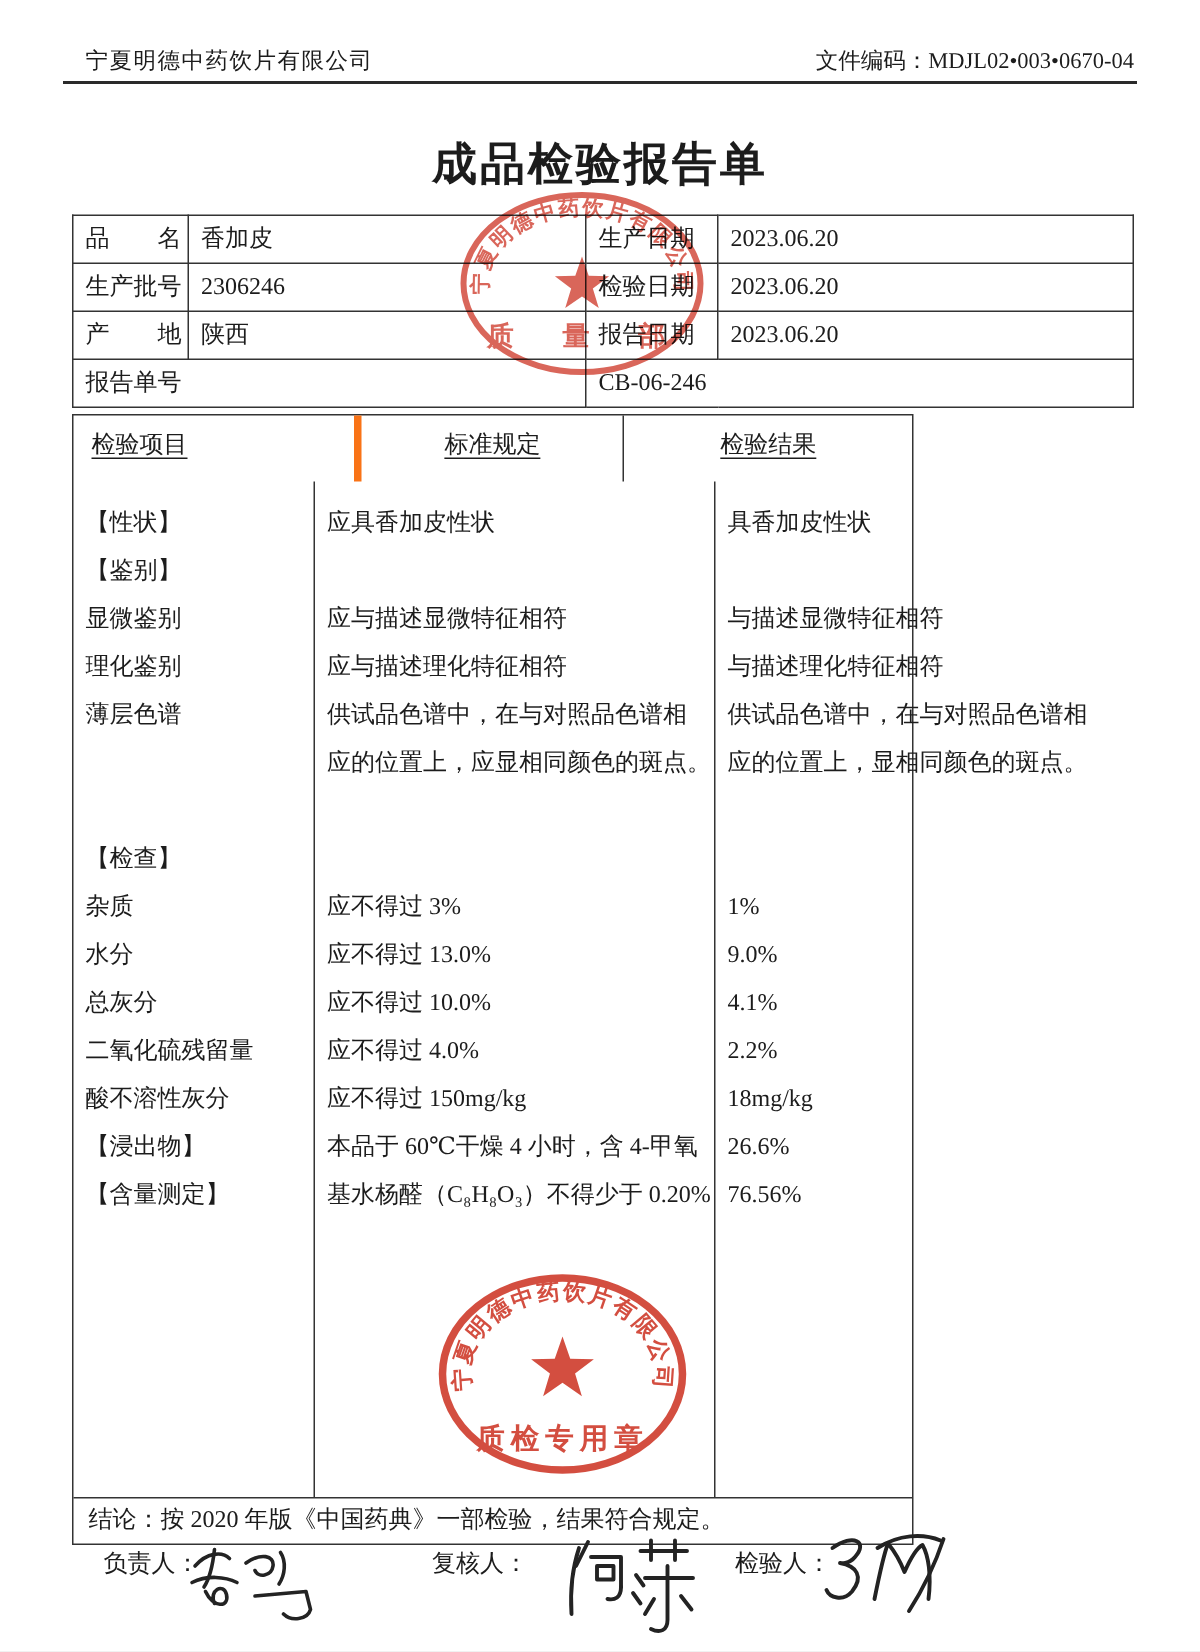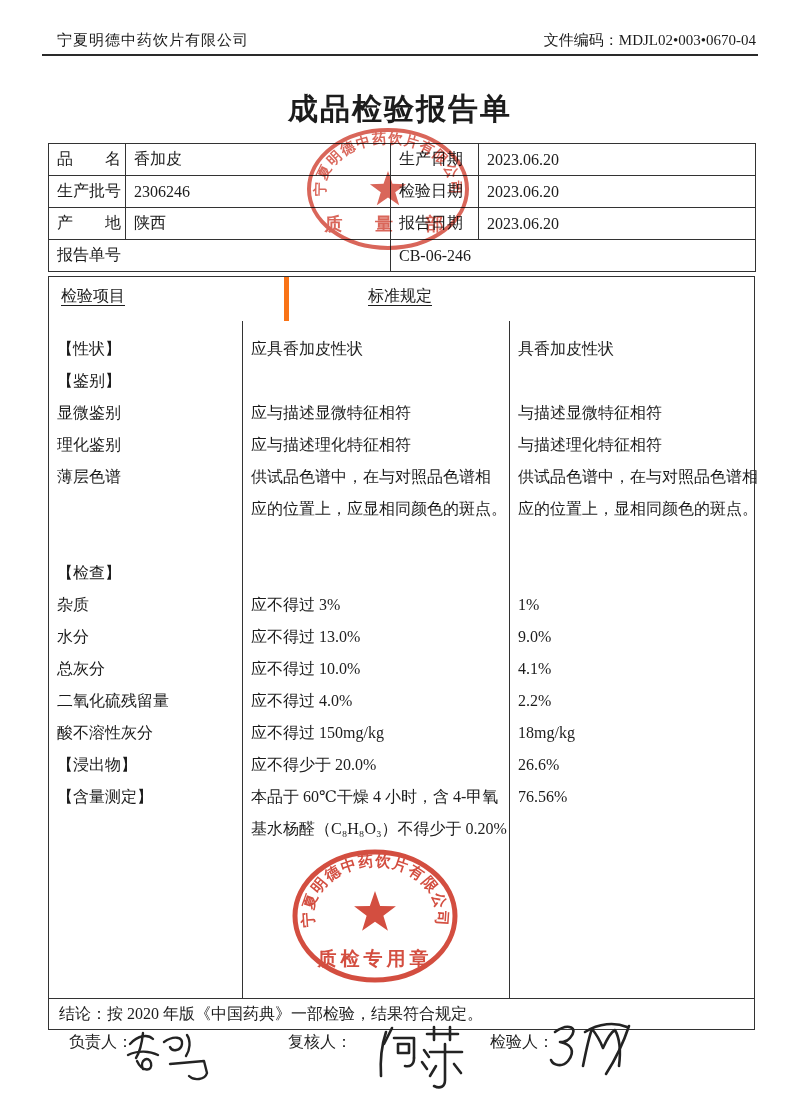--- a/index.html
+++ b/index.html
@@ -14,21 +14,21 @@
   .hdr-rule{position:absolute;left:42px;top:54px;width:716px;height:2px;background:#2a2a2a;}
   
   .title{position:absolute;left:0;top:89px;width:800px;text-align:center;
     font-size:30px;font-weight:bold;letter-spacing:2px;}
   
   .info-table{position:absolute;left:48px;top:143px;border-collapse:collapse;table-layout:fixed;width:707px;}
   .info-table td{border:1px solid #333;height:31px;font-size:16px;padding:0 0 0 8px;
     white-space:nowrap;overflow:hidden;}
   .info-table .lab{letter-spacing:0px;}
   
-  .rt{position:absolute;left:48px;top:276px;width:707px;border:1px solid #333;box-sizing:border-box;}
+  .rt{position:absolute;left:48px;top:276px;width:561px;border:1px solid #333;box-sizing:border-box;}
   .rt-head{display:flex;height:44px;border-bottom:0;}
   .rt-head .hc{box-sizing:border-box;font-size:16px;padding-top:9px;}
   .rt-head .hc span{text-decoration:underline;text-underline-offset:4px;}
   .hc1{width:235px;padding-left:12px;}
   .hc2{width:227px;border-left:5px solid #f97316;text-align:center;}
   .hc3{width:245px;border-left:1px solid #333;text-align:center;}
   .rt-body{display:flex;height:677px;gap:40px;}
   .rt-body .bc{box-sizing:border-box;padding-top:12px;}
   .bc1{width:235px;}
   .bc2{width:227px;border-left:1px solid #333;}
@@ -87,20 +87,21 @@
       <td colspan="2">报告单号</td>
       <td colspan="2">CB-06-246</td>
     </tr>
   </tbody>
     </table>
 
   <div class="rt">
     <div class="rt-head">
       <div class="hc hc1"><span>检验项目</span></div>
       <div class="hc hc2"><span>标准规定</span></div>
+      <div class="hc hc3"><span>检验结果</span></div>
     </div>
     <div class="rt-body">
       <div class="bc bc1">
         <div class="cell-line">【性状】</div>
         <div class="cell-line">【鉴别】</div>
         <div class="cell-line">显微鉴别</div>
         <div class="cell-line">理化鉴别</div>
         <div class="cell-line">薄层色谱</div>
         <div class="cell-line"></div>
         <div class="cell-line"></div>
@@ -121,21 +122,20 @@
         <div class="cell-line">应与描述理化特征相符</div>
         <div class="cell-line">供试品色谱中，在与对照品色谱相</div>
         <div class="cell-line">应的位置上，应显相同颜色的斑点。</div>
         <div class="cell-line"></div>
         <div class="cell-line"></div>
         <div class="cell-line">应不得过 3%</div>
         <div class="cell-line">应不得过 13.0%</div>
         <div class="cell-line">应不得过 10.0%</div>
         <div class="cell-line">应不得过 4.0%</div>
         <div class="cell-line">应不得过 150mg/kg</div>
-        <div class="cell-line">应不得少于 20.0%</div>
         <div class="cell-line">本品于 60℃干燥 4 小时，含 4-甲氧</div>
         <div class="cell-line">基水杨醛（C₈H₈O₃）不得少于 0.20%</div>
       </div>
       <div class="bc bc3">
         <div class="cell-line">具香加皮性状</div>
         <div class="cell-line"></div>
         <div class="cell-line">与描述显微特征相符</div>
         <div class="cell-line">与描述理化特征相符</div>
         <div class="cell-line">供试品色谱中，在与对照品色谱相</div>
         <div class="cell-line">应的位置上，显相同颜色的斑点。</div>

